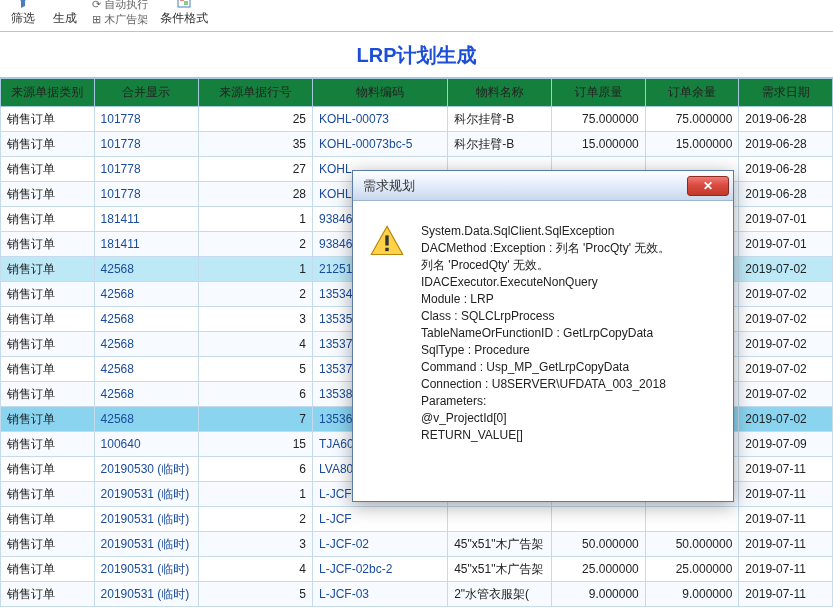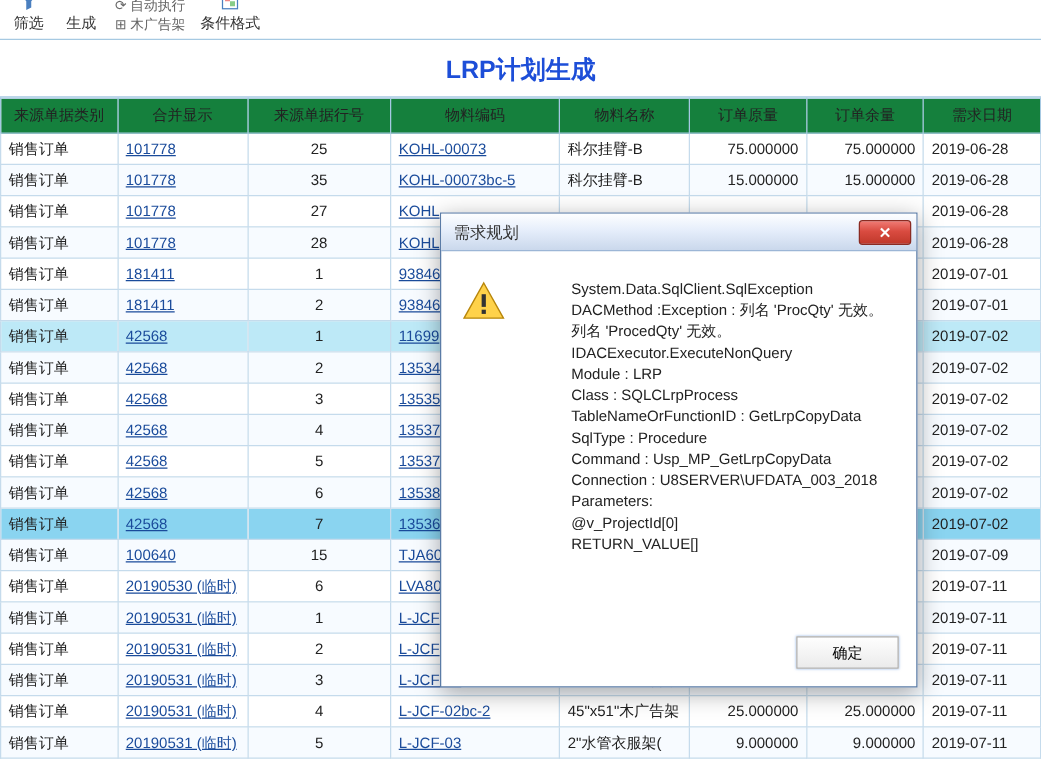--- a/index.html
+++ b/index.html
@@ -12,36 +12,36 @@
 .tb-group-lines { font-size: 11px; color: #666; }
 
 .page-title { text-align: center; font-size: 20px; font-weight: bold; color: #1d4ed8; padding: 10px 0 8px; border-bottom: 1px solid #a6c9e2; }
 
 .grid { width: 100%; border-collapse: collapse; table-layout: fixed; }
 .grid th { background: #15803d; border: 1px solid #a6c9e2; padding: 5px 4px; font-weight: normal; font-size: 12px; color: #222; text-align: center; }
 .grid td { border: 1px solid #c5dbec; padding: 3px 6px; font-size: 12px; color: #222; height: 25px; white-space: nowrap; overflow: hidden; }
 .grid tr:nth-child(even) td { background: #f7fbff; }
 .col-type { width: 90px; text-align: left; }
 .col-srcno { width: 100px; }
-.col-line { width: 110px; text-align: center; }
+.col-line { width: 110px; text-align: right; }
 .col-mat { width: 130px; }
 .col-name { width: 100px; }
 .col-qty { width: 90px; text-align: right; }
 .col-rem { width: 90px; text-align: right; }
 .col-date { width: 90px; text-align: left; }
-.link { color: #1a4b9b; text-decoration: underline; cursor: pointer; }
+.link { color: #1a4b9b; cursor: pointer; }
 
 tr.hl td { background: #bde9f7 !important; }
 tr.sel td { background: #8ad4f0 !important; }
 
 .dialog { position: absolute; left: 352px; top: 170px; width: 382px; background: #fff; border: 1px solid #5a7ba6; box-shadow: 0 4px 18px rgba(0,0,0,.35); }
 .dlg-title { height: 30px; background: linear-gradient(#fdfeff,#e6eefb 45%,#cad8ec); border-bottom: 1px solid #9cb6d6; display: flex; align-items: center; padding: 0 4px 0 10px; font-size: 13px; color: #333; gap: 48px; }
 .dlg-close { margin-left: auto; width: 42px; height: 20px; background: linear-gradient(#f07b74,#d94b40 45%,#c0392b); border: 1px solid #8a2b22; border-radius: 3px; display: flex; align-items: center; justify-content: center; cursor: pointer; }
 .dlg-close span { color: #fff; font-weight: bold; font-size: 12px; }
-.dlg-body { display: flex; padding: 22px 16px 14px; min-height: 300px; gap: 36px; }
+.dlg-body { display: flex; padding: 22px 16px 14px; min-height: 300px; }
 .dlg-icon { width: 36px; height: 36px; margin-right: 16px; flex-shrink: 0; }
 .dlg-text { font-size: 12px; line-height: 17px; color: #222; white-space: pre-line; }
 .dlg-foot { display: flex; justify-content: flex-end; padding: 8px 14px 14px; }
 .dlg-btn { width: 82px; height: 26px; background: linear-gradient(#fefefe,#ebebeb); border: 1px solid #aaa; font-size: 12px; cursor: pointer; box-shadow: 0 0 2px rgba(80,140,220,.6); }
 </style>
 </head>
 <body>
 
 <div class="toolbar">
   <div class="tb-item">
@@ -142,21 +142,21 @@
         <td class="col-mat"><span class="link">93846</span></td>
         <td class="col-name"></td>
         <td class="col-qty"></td>
         <td class="col-rem"></td>
         <td class="col-date">2019-07-01</td>
       </tr>
       <tr class="hl">
         <td class="col-type">销售订单</td>
         <td class="col-srcno"><span class="link">42568</span></td>
         <td class="col-line">1</td>
-        <td class="col-mat"><span class="link">11699</span></td>
+        <td class="col-mat"><span class="link">21251</span></td>
         <td class="col-name"></td>
         <td class="col-qty"></td>
         <td class="col-rem"></td>
         <td class="col-date">2019-07-02</td>
       </tr>
       <tr>
         <td class="col-type">销售订单</td>
         <td class="col-srcno"><span class="link">42568</span></td>
         <td class="col-line">2</td>
         <td class="col-mat"><span class="link">13534</span></td>
@@ -308,16 +308,13 @@
 Module : LRP
 Class : SQLCLrpProcess
 TableNameOrFunctionID : GetLrpCopyData
 SqlType : Procedure
 Command : Usp_MP_GetLrpCopyData
 Connection : U8SERVER\UFDATA_003_2018
 Parameters:
 @v_ProjectId[0]
 RETURN_VALUE[]</div>
   </div>
-  <div class="dlg-foot">
-    <button class="dlg-btn">确定</button>
-  </div>
 </div>
 
 </body></html>

